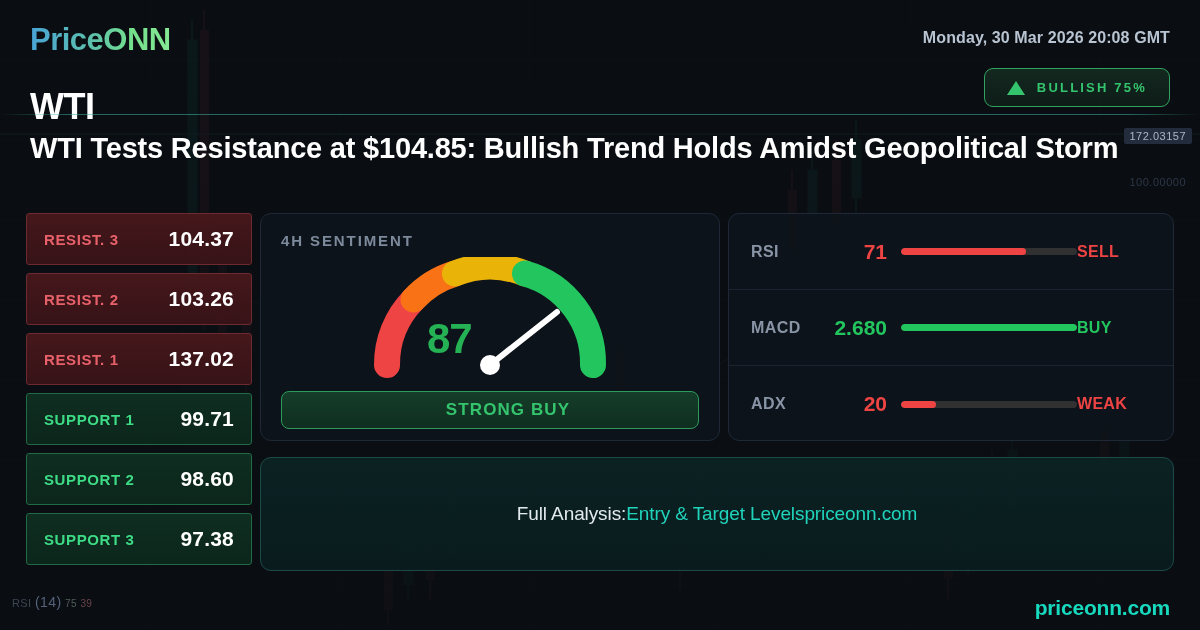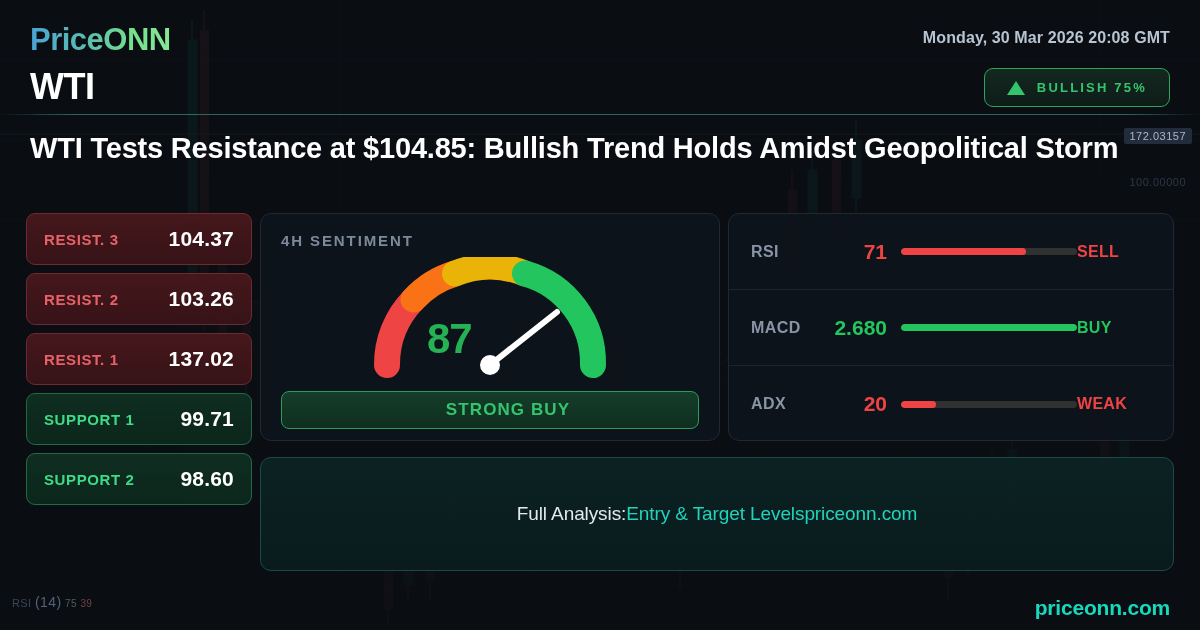--- a/index.html
+++ b/index.html
@@ -41,21 +41,21 @@
 
   
   .logo {
     position:absolute; left:30px; top:22px;
     font-size:31px; font-weight:bold; letter-spacing:-.5px;
     background:linear-gradient(90deg,#4aa3d6 0%, #5bbfae 42%, #74e08c 72%, #86e894 100%);
     -webkit-background-clip:text; background-clip:text;
     -webkit-text-fill-color:transparent; color:transparent;
   }
   .ticker {
-    position:absolute; left:30px; top:66px;
+    position:absolute; left:30px; top:86px;
     font-size:36px; font-weight:bold; color:#ffffff; letter-spacing:-.5px;
   }
   .timestamp {
     position:absolute; right:30px; top:29px;
     font-size:16px; font-weight:bold; color:#b9c4d2; letter-spacing:.1px;
   }
   .sentiment-badge {
     position:absolute; right:30px; top:68px;
     display:flex; align-items:center; gap:12px;
     padding:11px 22px;
@@ -77,21 +77,21 @@
     position:absolute; left:30px; top:129px; width:1110px;
     font-size:29px; font-weight:bold; line-height:1.32; color:#ffffff;
     letter-spacing:-.2px;
   }
 
   
   .levels { position:absolute; left:26px; top:213px; width:226px; }
   .level-row {
     height:52px; margin-bottom:8px;
     display:flex; align-items:center; justify-content:space-between;
-    padding:0 17px; border-radius:9px;
+    padding:0 17px; border-radius:3px;
   }
   .level-row.resist {
     background:linear-gradient(180deg, rgba(74,24,28,.92), rgba(58,19,23,.92));
     border:1px solid #6d2a30;
   }
   .level-row.support {
     background:linear-gradient(180deg, rgba(15,48,33,.92), rgba(12,40,28,.92));
     border:1px solid #1f6b45;
   }
   .level-label { font-size:15px; font-weight:bold; letter-spacing:.6px; }
@@ -285,20 +285,24 @@
         <span class="level-value">137.02</span>
       </div>
       <div class="level-row support">
         <span class="level-label">SUPPORT 1</span>
         <span class="level-value">99.71</span>
       </div>
       <div class="level-row support">
         <span class="level-label">SUPPORT 2</span>
         <span class="level-value">98.60</span>
       </div>
+      <div class="level-row support">
+        <span class="level-label">SUPPORT 3</span>
+        <span class="level-value">97.38</span>
+      </div>
     </div>
 
   <div class="panel sent-panel">
     <div class="sent-title">4H SENTIMENT</div>
 
     <div class="gauge-wrap">
       <svg class="gauge-svg" width="240" height="122" viewBox="0 0 240 122">
         <g fill="none" stroke-width="26" stroke-linecap="round">
           <path d="M 17 108 A 93 93 0 0 1 43.5 42.5" stroke="#ef4444"></path>
           <path d="M 43.5 42.5 A 93 93 0 0 1 85 16.5" stroke="#f97316"></path>

